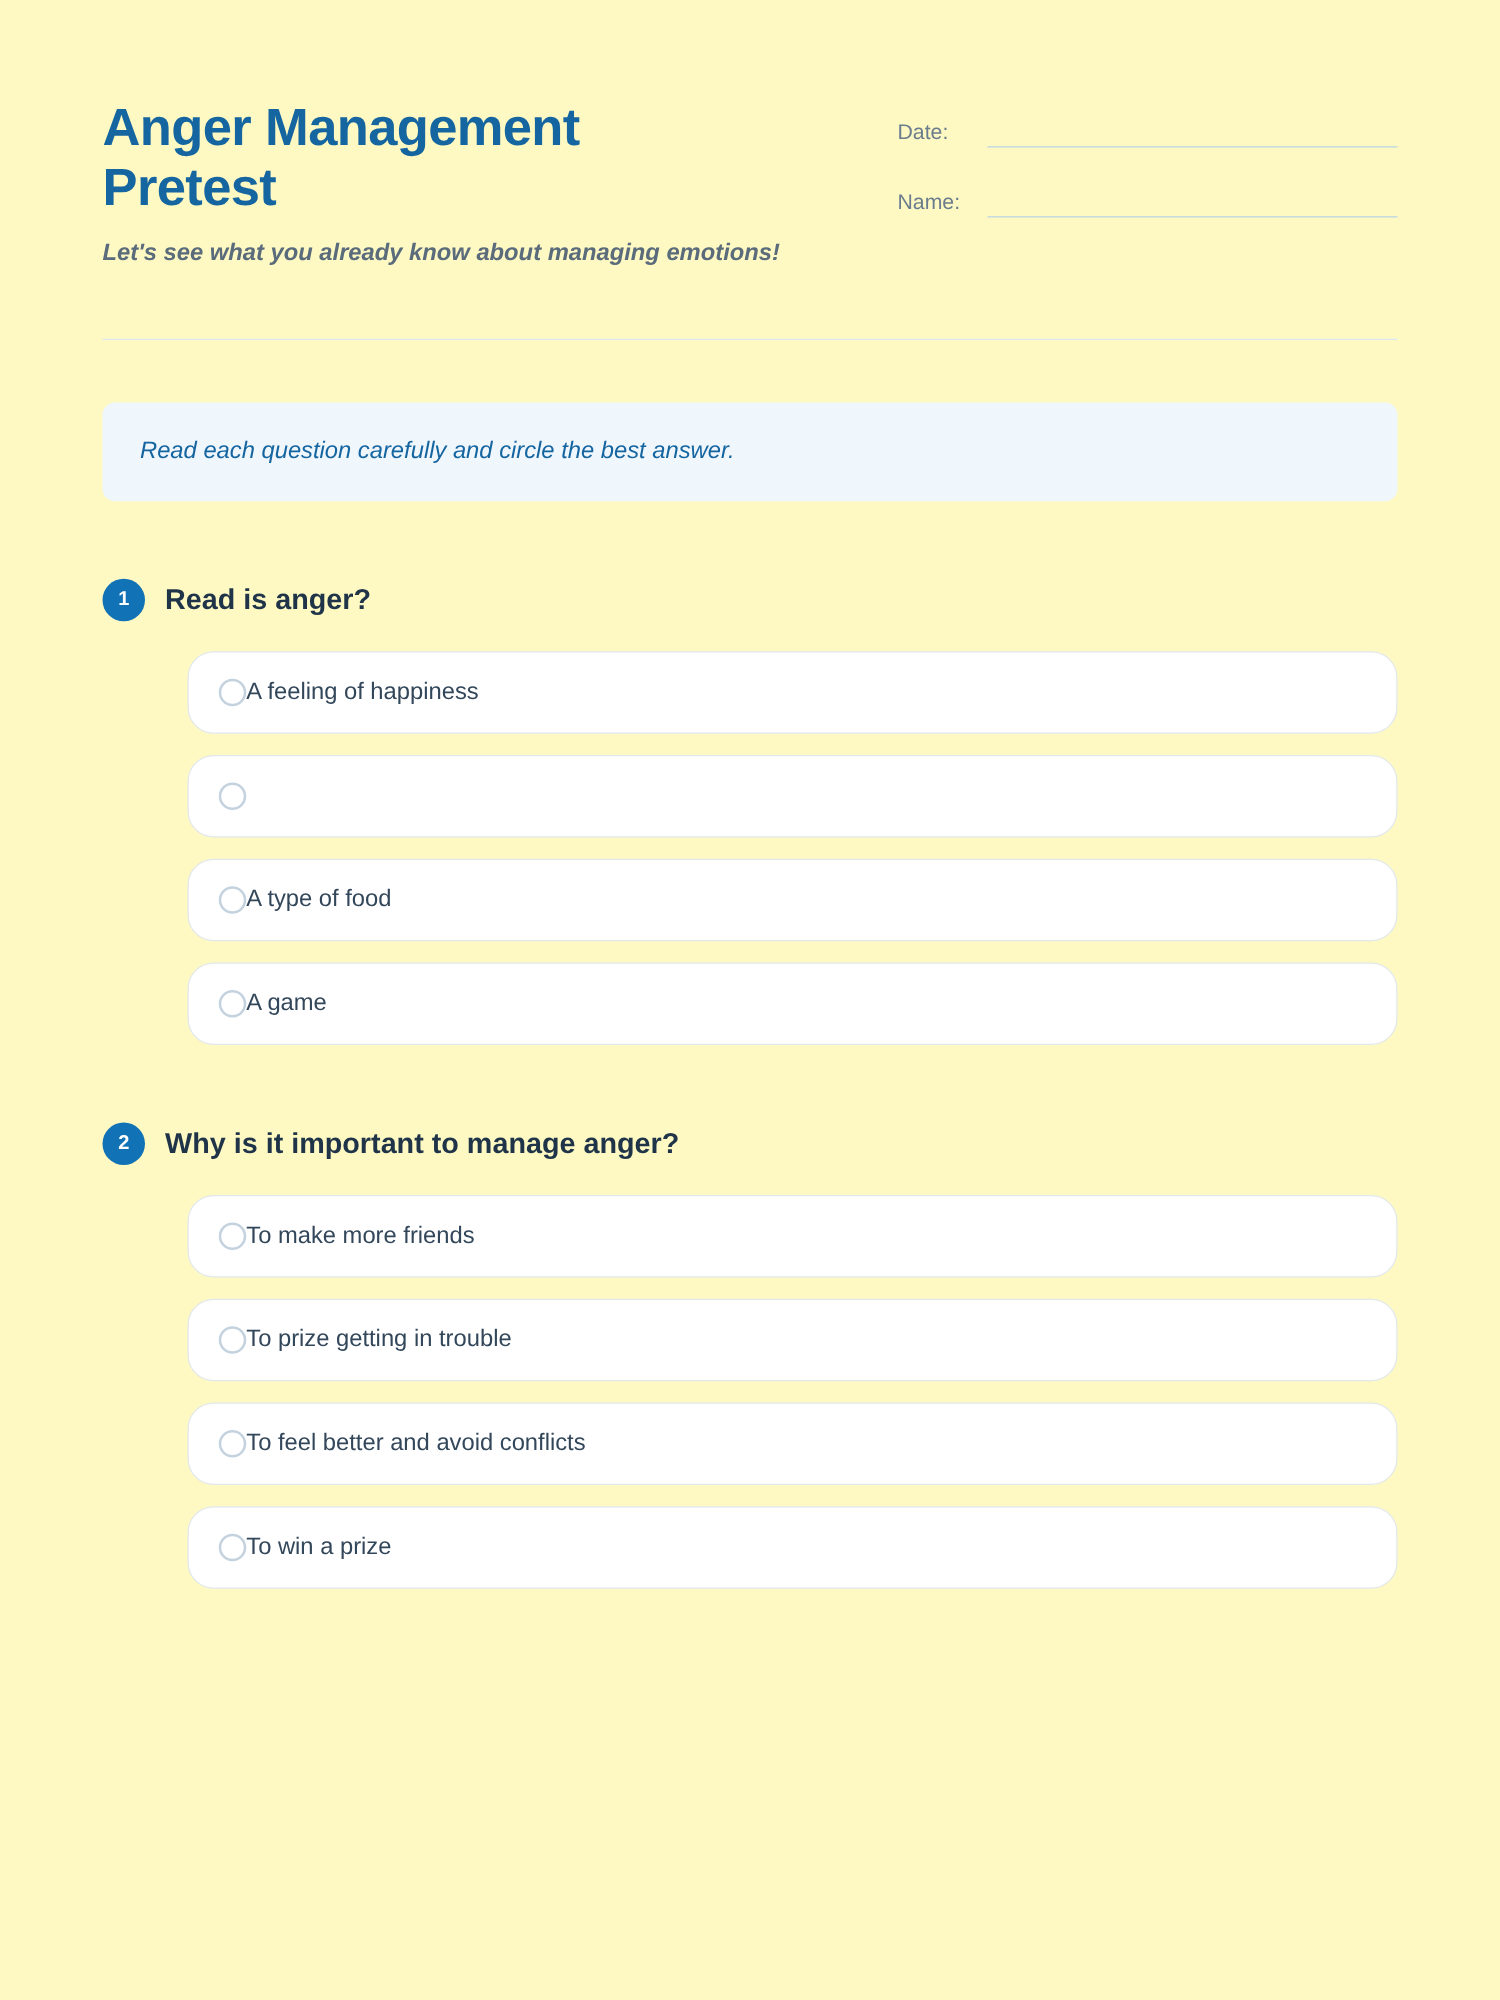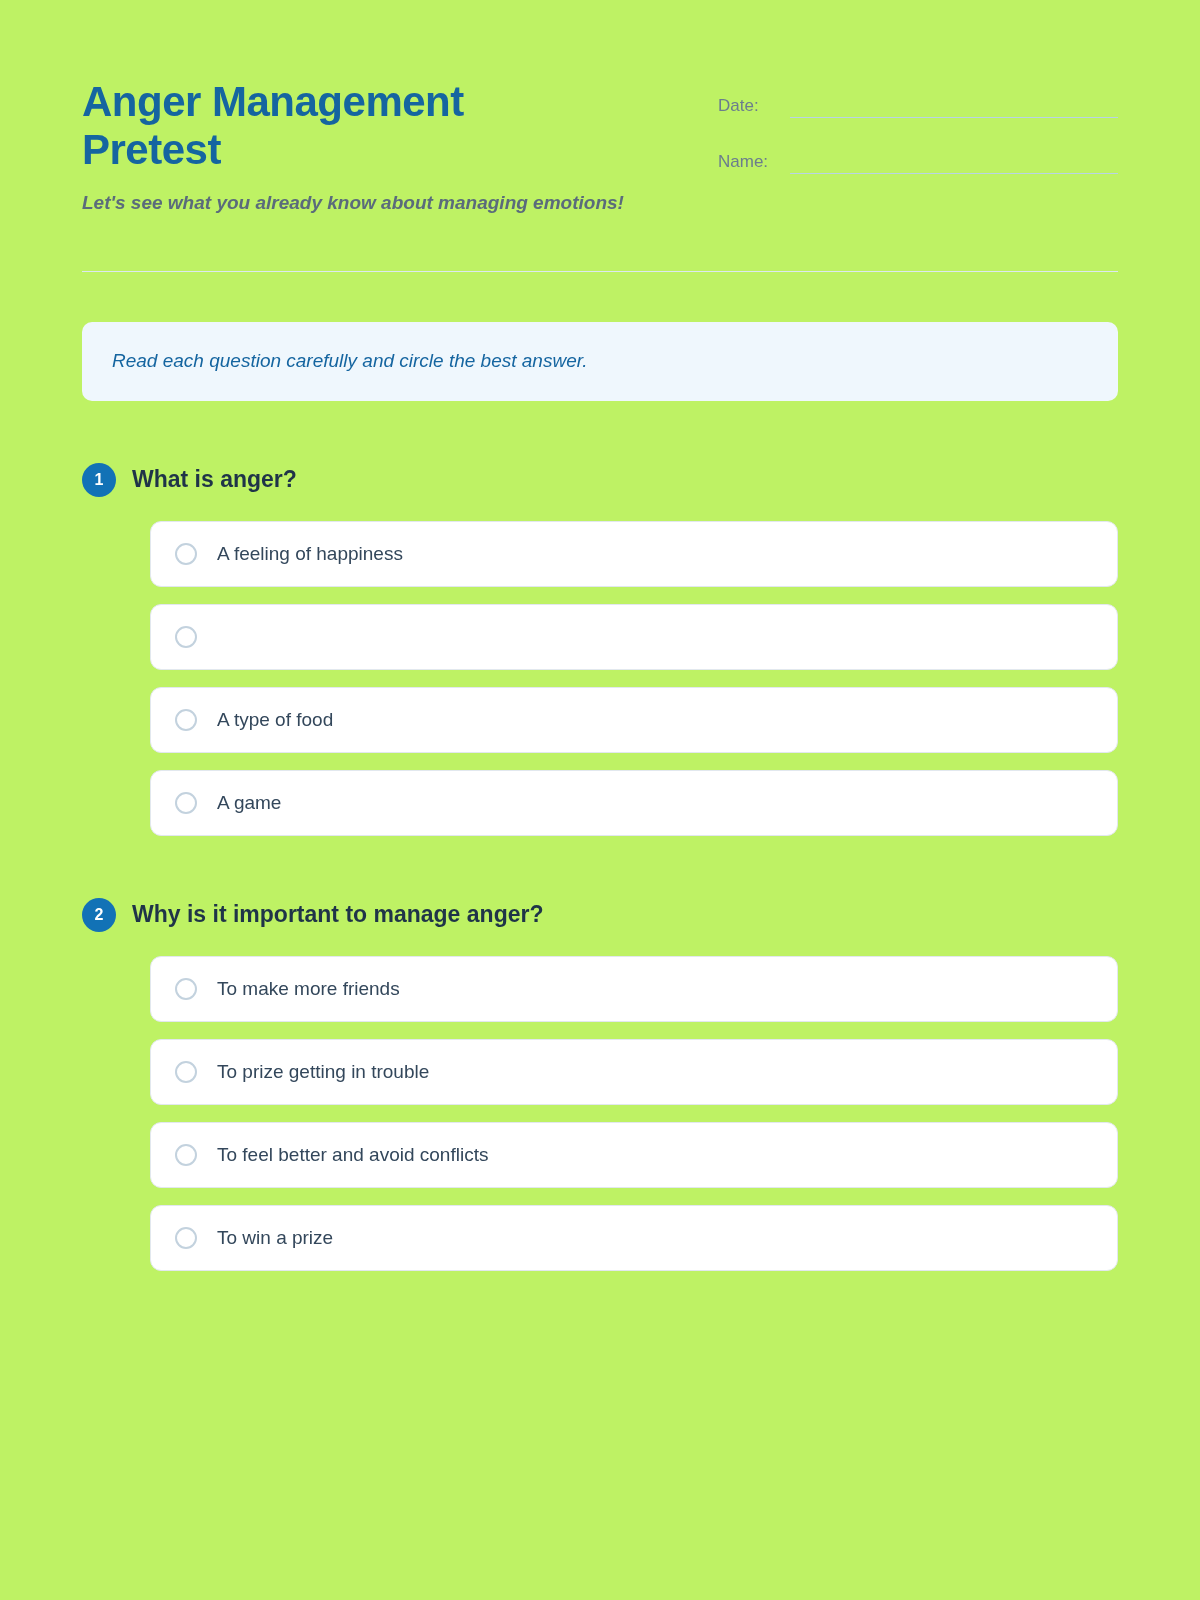--- a/index.html
+++ b/index.html
@@ -9,21 +9,21 @@
     background: #ffffff;
     width: 1200px;
   }
   body {
     font-family: "Liberation Sans", sans-serif;
     color: #2c3e50;
   }
   .page {
     width: 1200px;
     min-height: 1600px;
-    background: #bef264;
+    background: #fef9c3;
     padding: 78px 82px 40px 82px;
   }
 
   
   .header {
     display: flex;
     align-items: flex-start;
     justify-content: space-between;
   }
   .header-left {
@@ -116,25 +116,24 @@
   .q-text {
     font-size: 23px;
     font-weight: bold;
     color: #1f3448;
   }
   .options {
     margin-left: 68px;
   }
   .option {
     border: 1px solid #e2e8ee;
-    border-radius: 11px;
+    border-radius: 21px;
     padding: 21px 24px;
     display: flex;
     align-items: center;
-    gap: 20px;
     margin-bottom: 17px;
     background: #ffffff;
   }
   .radio {
     width: 22px;
     height: 22px;
     border-radius: 50%;
     border: 2px solid #c3d2de;
     flex: none;
   }
@@ -165,21 +164,21 @@
     </div>
   </div>
 
   <div class="divider"></div>
 
   <div class="instructions">Read each question carefully and circle the best answer.</div>
 
   <div class="question-block">
     <div class="question-head">
       <div class="q-number">1</div>
-      <div class="q-text">What is anger?</div>
+      <div class="q-text">Read is anger?</div>
     </div>
     <div class="options">
       <div class="option">
         <span class="radio"></span>
         <span class="option-label">A feeling of happiness</span>
       </div>
       <div class="option">
         <span class="radio"></span>
       </div>
       <div class="option">

